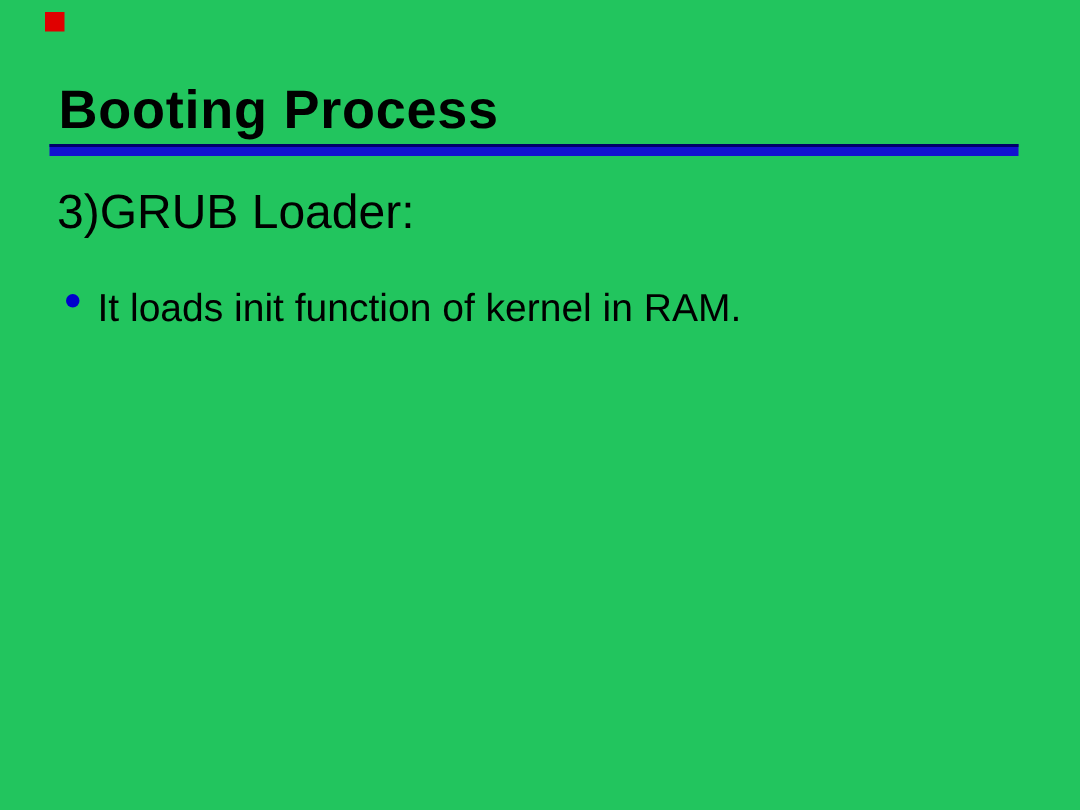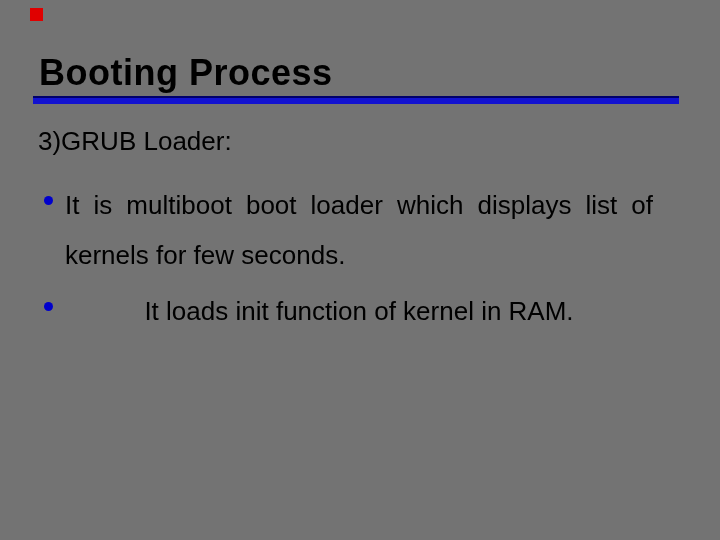--- a/index.html
+++ b/index.html
@@ -38,21 +38,21 @@
     left: 33px;
     top: 96px;
     width: 646px;
     height: 6px;
     border-top: 2px solid #00006a;
   }
   .section-heading {
     position: absolute;
     left: 38px;
     top: 124px;
-    font-size: 26px;
+    font-size: 32px;
     line-height: 34px;
     white-space: nowrap;
   }
   .bullet-list {
     position: absolute;
     left: 40px;
     top: 180px;
     width: 630px;
   }
   .bullet-item {
@@ -90,39 +90,32 @@
     height: 0;
   }
   .line-plain {
     display: block;
     white-space: nowrap;
   }
 </style>
 </head>
 <body>
 
-<div class="slide" style="background: #737373;">
+<div class="slide" style="background: #22c55e;">
 
   <div class="corner-marker" style="background: rgb(224, 0, 0);"></div>
 
   <div class="slide-title" style="color: rgb(0, 0, 0);">Booting Process</div>
 
   <div class="title-rule" style="background: rgb(18, 18, 208); border-top-color: rgb(0, 0, 106);"></div>
 
   <div class="section-heading" style="color: rgb(0, 0, 0);">3)GRUB Loader:</div>
 
   <div class="bullet-list">
 
-    <div class="bullet-item">
-      <span class="bullet-dot" style="background: rgb(0, 0, 204);"></span>
-      <div class="bullet-text" style="color: rgb(0, 0, 0);">
-        <span class="line-justified">It is multiboot boot loader which displays list of</span>
-        <span class="line-plain">kernels for few seconds.</span>
-      </div>
-    </div>
 
     <div class="bullet-item">
       <span class="bullet-dot" style="background: rgb(0, 0, 204);"></span>
       <div class="bullet-text" style="color: rgb(0, 0, 0);">
         <span class="line-plain">It loads init function of kernel in RAM.</span>
       </div>
     </div>
 
   </div>
 </div>

